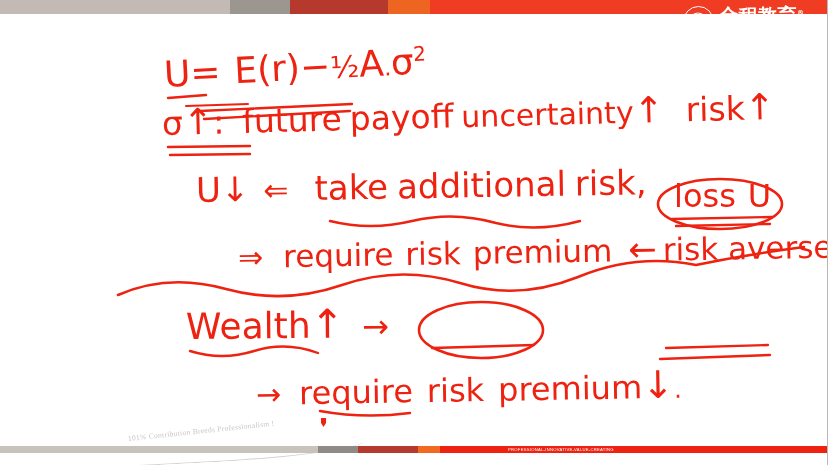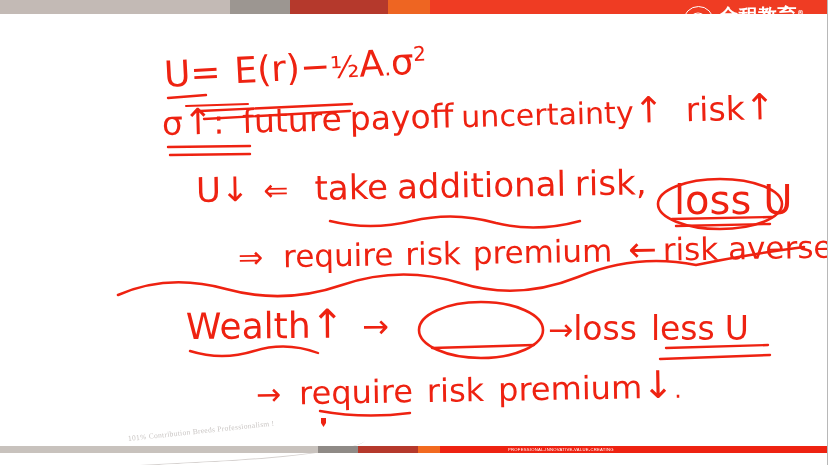--- a/index.html
+++ b/index.html
@@ -239,33 +239,30 @@
       <span>U</span><span>=</span><span style="display:inline-block;width:14px"></span><span>E(r)</span><span>−</span><span style="font-size:30px">½</span><span>A</span><span style="font-size:22px">.</span><span>σ</span><span style="font-size:20px;vertical-align:super">2</span>
     </div>
 
     <div class="ink-text" style="left:162px; top:88px; font-size:33px; transform: rotate(-1.5deg);">
       <span>σ</span><span style="font-size:36px">↑</span><span>:</span><span style="display:inline-block;width:18px"></span><span>future</span><span style="display:inline-block;width:8px"></span><span>payoff</span><span style="display:inline-block;width:8px"></span><span style="font-size:30px">uncertainty</span><span style="font-size:36px">↑</span><span style="display:inline-block;width:22px"></span><span>risk</span><span style="font-size:36px">↑</span>
     </div>
 
     <div class="ink-text" style="left:196px; top:156px; font-size:34px; transform: rotate(-1deg);">
       <span>U</span><span>↓</span><span style="display:inline-block;width:14px"></span><span style="font-size:30px">⇐</span><span style="display:inline-block;width:26px"></span><span>take</span><span style="display:inline-block;width:9px"></span><span>additional</span><span style="display:inline-block;width:9px"></span><span>risk,</span>
     </div>
-    <div class="ink-text" style="left:674px; top:163px; font-size:40px;">
+    <div class="ink-text" style="left:674px; top:163px; font-size:32px;">
       <span>loss</span><span style="display:inline-block;width:12px"></span><span>U</span>
     </div>
 
     <div class="ink-text" style="left:238px; top:222px; font-size:31px; transform: rotate(-1deg);">
       <span style="font-size:30px">⇒</span><span style="display:inline-block;width:20px"></span><span>require</span><span style="display:inline-block;width:12px"></span><span>risk</span><span style="display:inline-block;width:12px"></span><span>premium</span><span style="display:inline-block;width:16px"></span><span style="font-size:34px">←</span><span style="display:inline-block;width:6px"></span><span>risk averse</span>
     </div>
 
     <div class="ink-text" style="left:186px; top:288px; font-size:36px; transform: rotate(-0.5deg);">
       <span>Wealth</span><span style="font-size:40px">↑</span><span style="display:inline-block;width:18px"></span><span style="font-size:32px">→</span>
-    </div>
-    <div class="ink-text" style="left:548px; top:295px; font-size:33px;">
-      <span style="font-size:30px">→</span><span>loss</span><span style="display:inline-block;width:14px"></span><span>less</span><span style="display:inline-block;width:10px"></span><span>U</span>
     </div>
 
     <div class="ink-text" style="left:256px; top:356px; font-size:32px; transform: rotate(-1deg);">
       <span style="font-size:30px">→</span><span style="display:inline-block;width:18px"></span><span>require</span><span style="display:inline-block;width:14px"></span><span>risk</span><span style="display:inline-block;width:14px"></span><span>premium</span><span style="font-size:38px">↓</span><span style="font-size:24px">.</span>
     </div>
   </div>
 
   <div class="footer">
     <div class="swoosh"></div>
     <div class="watermark">101% Contribution Breeds Professionalism !</div>

